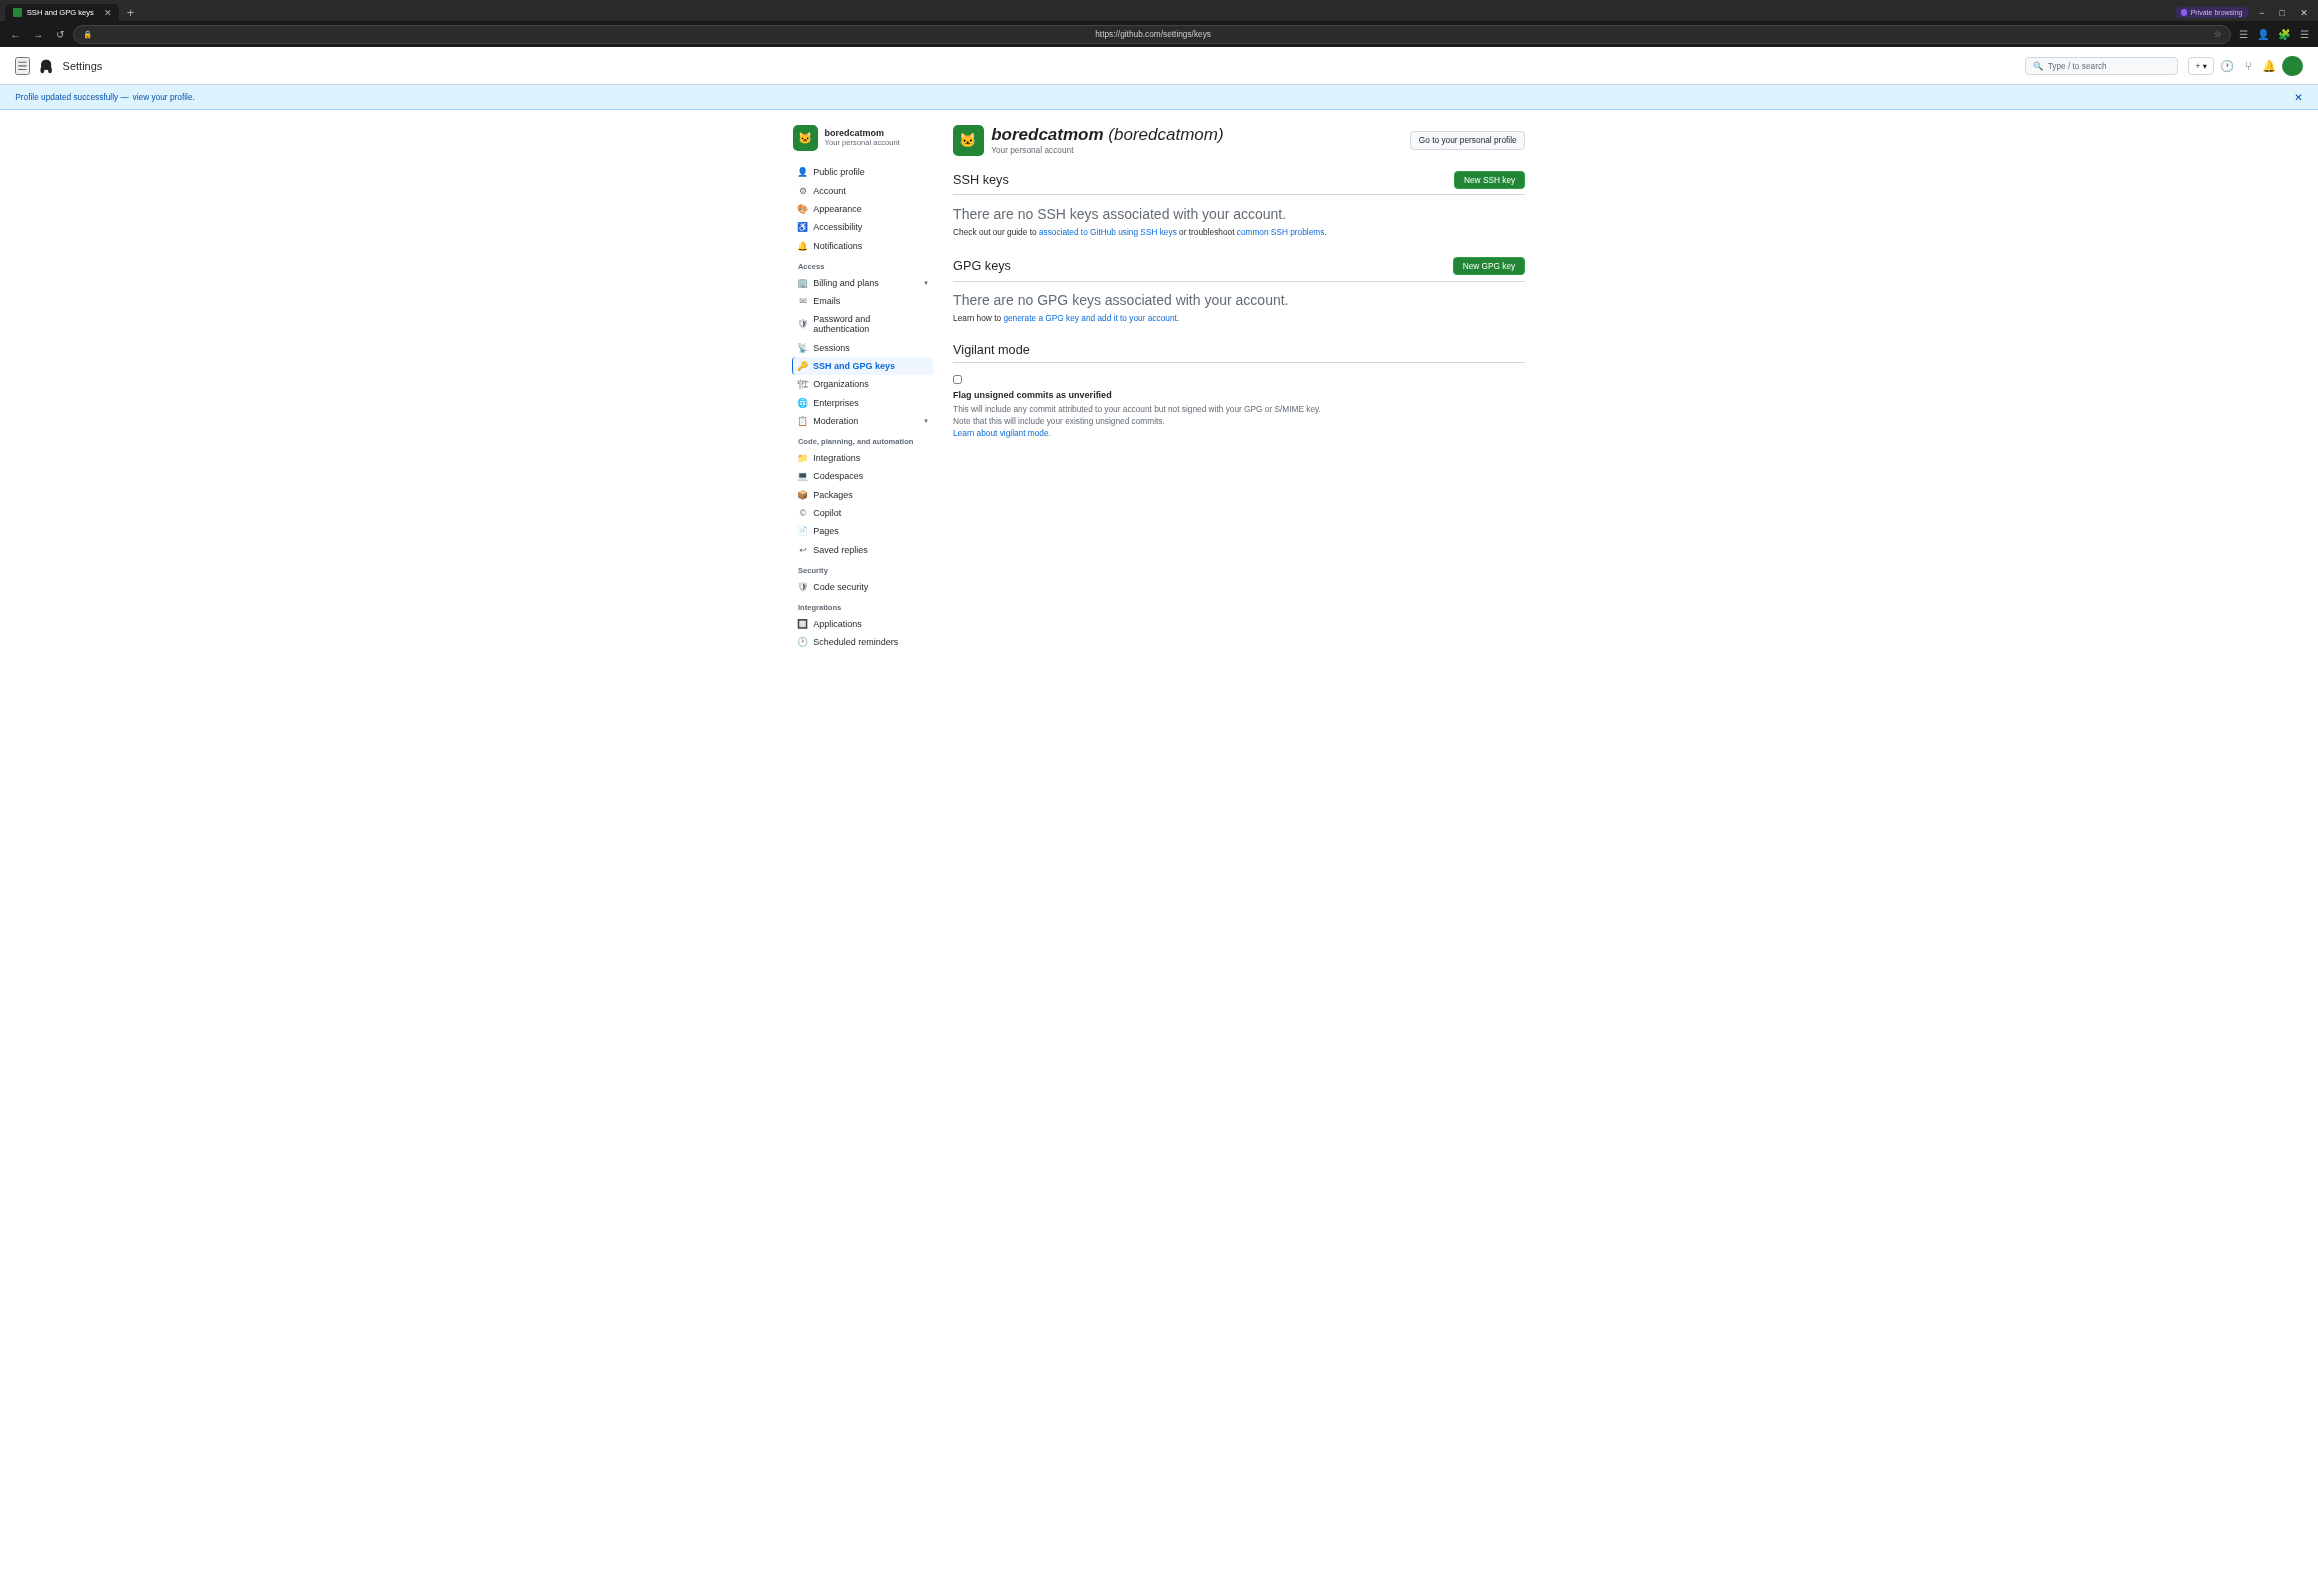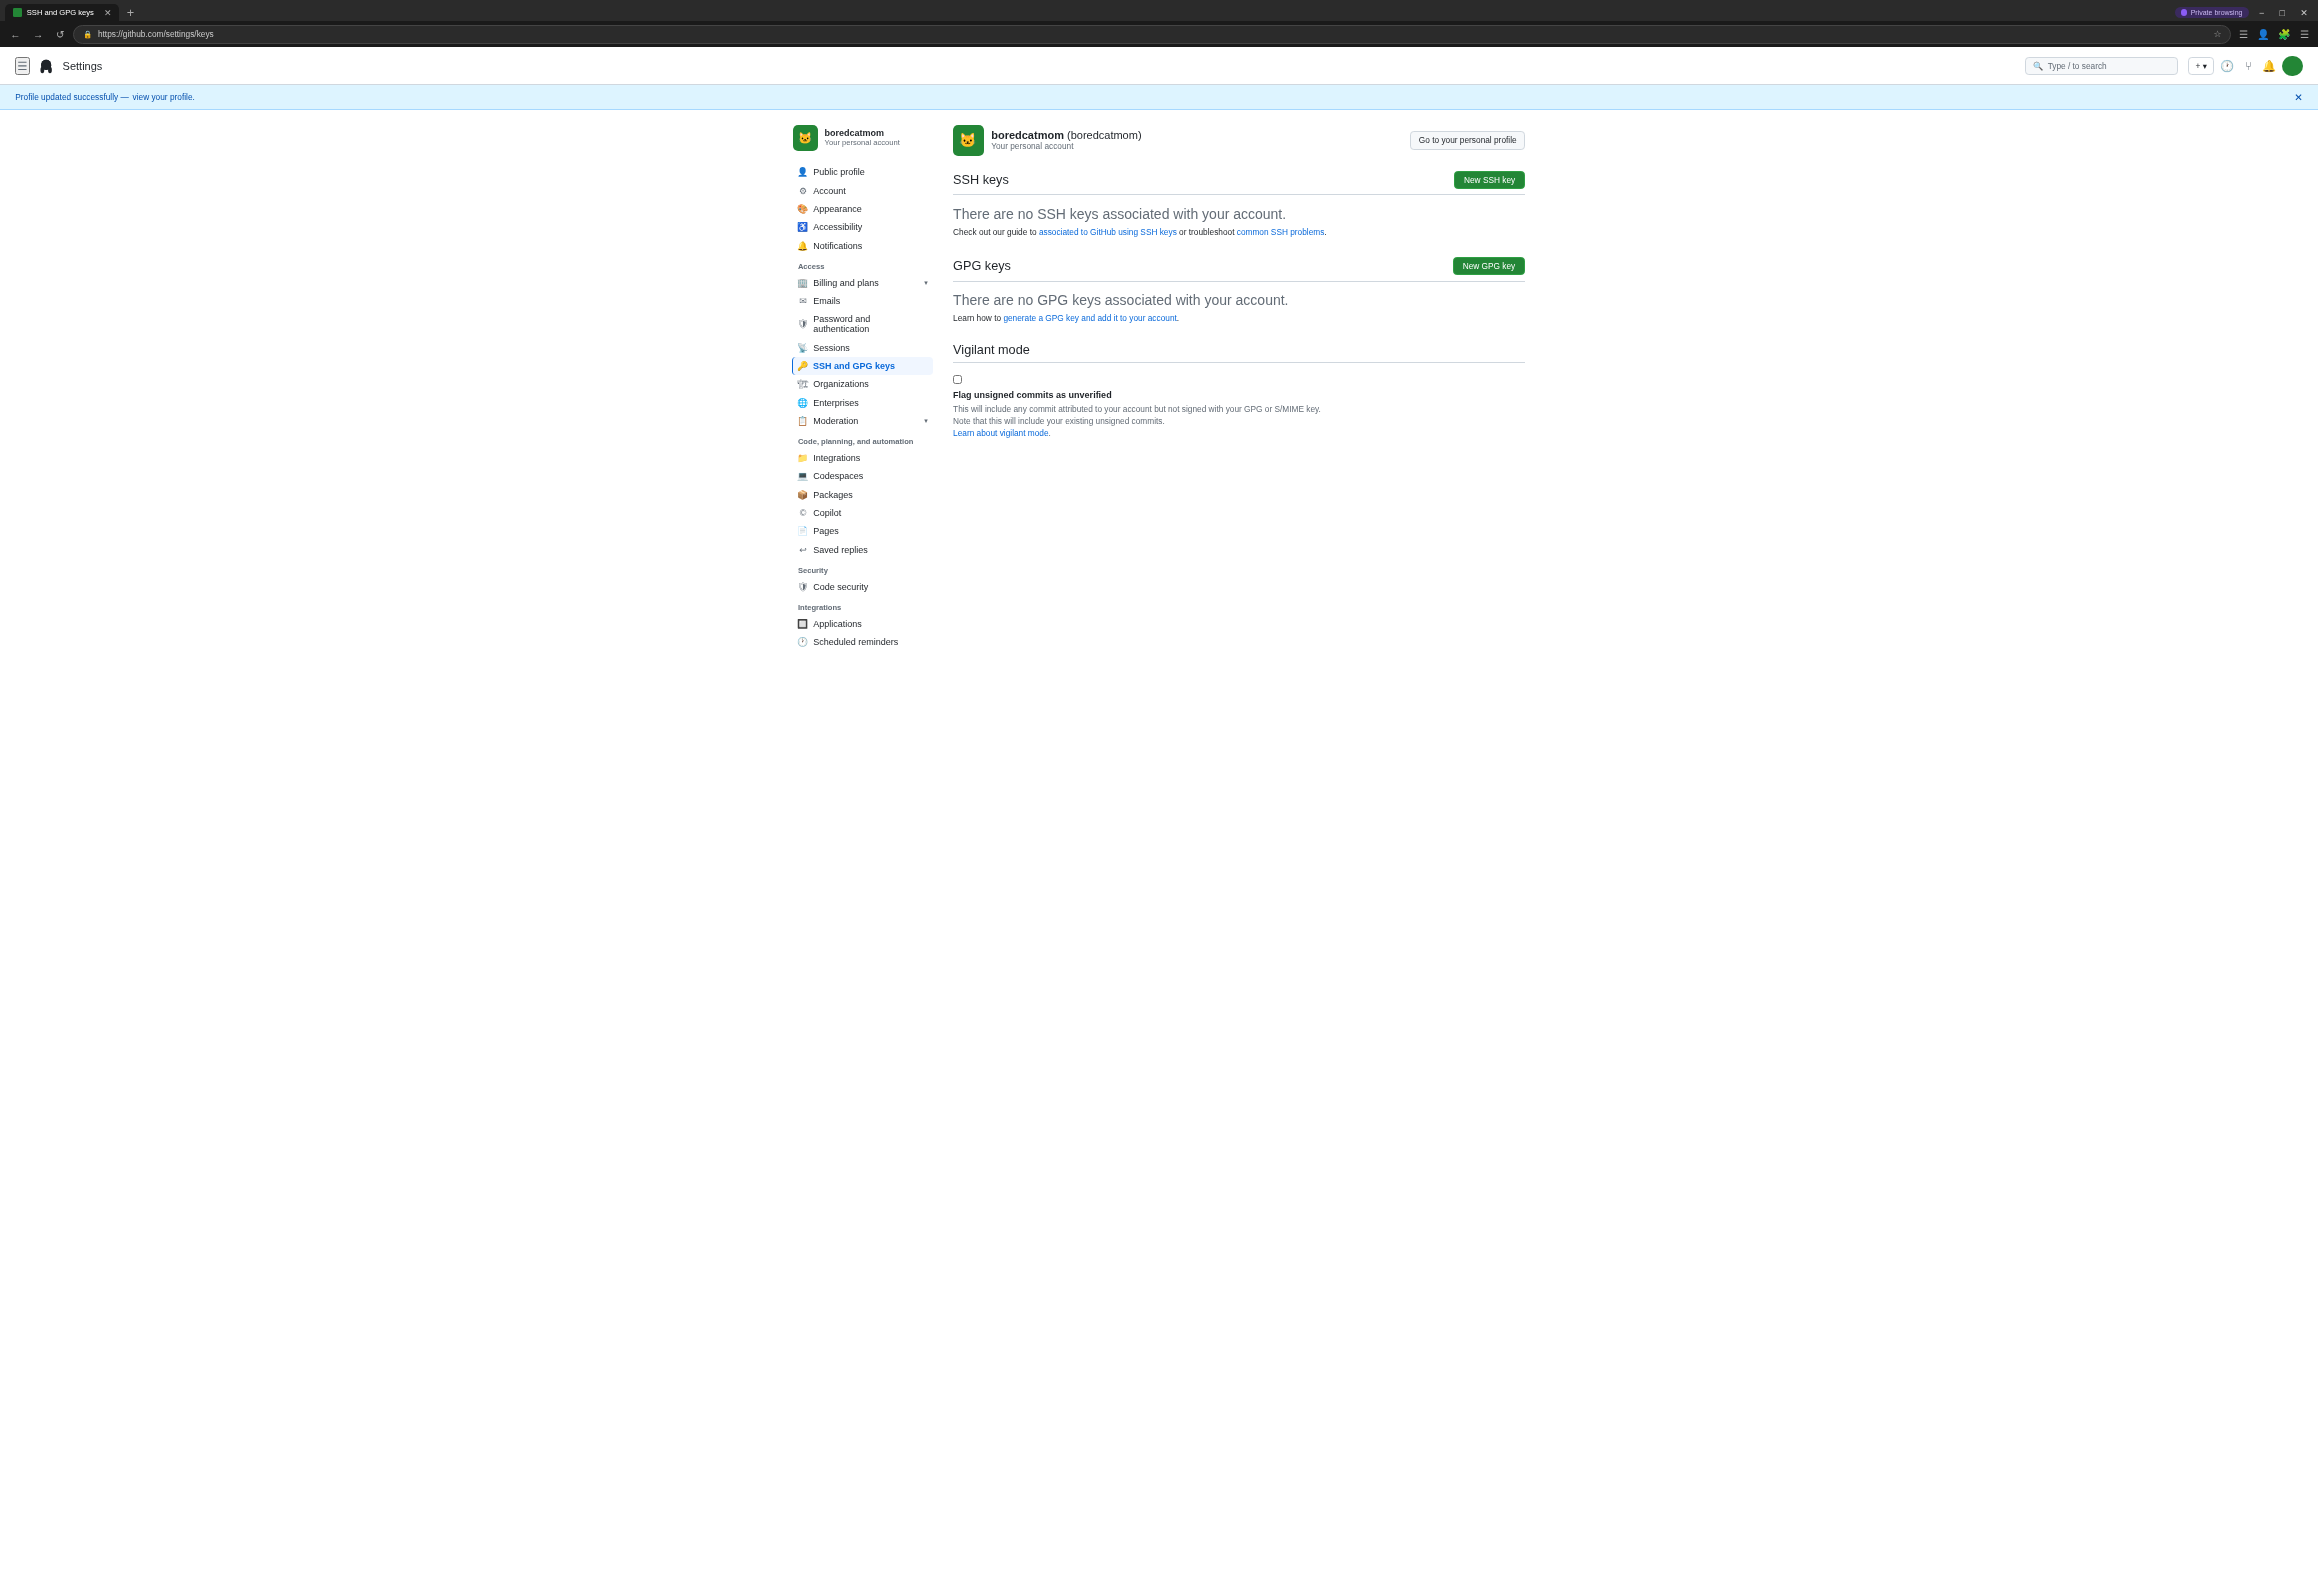--- a/index.html
+++ b/index.html
@@ -15,21 +15,21 @@
     .tab-new { background: none; border: none; color: #aaa; font-size: 12.7px; cursor: pointer; padding: 0 5.1px; }
     .tab-bar-right { margin-left: auto; display: flex; align-items: center; gap: 5.1px; }
     .browser-pill { background: #3a2a5e; border-radius: 7.6px; padding: 1.9px 6.4px; font-size: 7px; color: #c9b8f0; display: flex; align-items: center; gap: 3.2px; }
     .browser-pill-dot { width: 6.4px; height: 6.4px; background: #8b5cf6; border-radius: 50%; }
     .win-btn { background: none; border: none; color: #ccc; font-size: 9px; cursor: pointer; padding: 1.3px 5.1px; }
 
     .browser-nav { background: #1a1a1a; display: flex; align-items: center; padding: 3.8px 6.4px; gap: 5.1px; }
     .nav-btn { background: none; border: none; color: #aaa; cursor: pointer; font-size: 10.2px; padding: 2.5px 3.8px; border-radius: 2.5px; }
     .address-bar { flex: 1; background: #2b2b2b; border: 0.6px solid #444; border-radius: 12.7px; padding: 3.2px 9px; display: flex; align-items: center; gap: 5.1px; }
     .address-lock { color: #aaa; font-size: 7.6px; }
-    .address-url { color: #ccc; font-size: 8.3px; flex: 1; }
+    .address-url { color: #ccc; font-size: 8.3px; flex: 1; text-align: center; }
     .address-star { color: #aaa; font-size: 9px; margin-left: auto; }
     .nav-icons { display: flex; align-items: center; gap: 3.8px; }
     .nav-icon-btn { background: none; border: none; color: #aaa; cursor: pointer; font-size: 10.2px; padding: 2.5px; border-radius: 2.5px; }
 
     
     .gh-header { border-bottom: 0.6px solid #d0d7de; background: #fff; display: flex; align-items: center; padding: 7.6px 15.3px; gap: 10.2px; }
     .gh-logo { display: flex; align-items: center; gap: 6.4px; }
     .gh-hamburger { color: #636c76; cursor: pointer; font-size: 11.4px; }
     .octocat { width: 20.3px; height: 20.3px; }
     .gh-title { font-size: 11px; font-weight: 400; color: #1f2328; }
@@ -62,21 +62,21 @@
     .sidebar-item .icon { width: 10.2px; height: 10.2px; color: #636c76; flex-shrink: 0; font-size: 9px; display: flex; align-items: center; justify-content: center; }
     .sidebar-item.active .icon { color: #0969da; }
     .sidebar-section { font-size: 7.6px; font-weight: 600; color: #636c76; margin: 7.6px 5.1px 2.5px; }
     .sidebar-expand { margin-left: auto; color: #636c76; font-size: 7px; }
 
     
     .content { flex: 1; min-width: 0; }
     .profile-header { display: flex; align-items: center; justify-content: space-between; margin-bottom: 15.3px; }
     .profile-header-left { display: flex; align-items: center; gap: 7.6px; }
     .profile-avatar-lg { width: 30.5px; height: 30.5px; background: #238636; border-radius: 5.1px; display: flex; align-items: center; justify-content: center; color: white; font-size: 14px; }
-    .profile-username { font-size: 11px; font-weight: 600; }
+    .profile-username { font-size: 17px; font-weight: 600; font-style: italic; }
     .profile-sub { font-size: 8.3px; color: #636c76; }
     .btn-default { background: #f6f8fa; border: 0.6px solid #d0d7de; border-radius: 3.8px; padding: 3.2px 7.6px; cursor: pointer; font-size: 8.3px; color: #1f2328; }
 
     .section { margin-bottom: 20.3px; }
     .section-header { display: flex; align-items: center; justify-content: space-between; border-bottom: 0.6px solid #d0d7de; padding-bottom: 5.1px; margin-bottom: 10.2px; }
     .section-title { font-size: 12.7px; font-weight: 400; color: #1f2328; }
     .btn-primary { background: #238636; border: 0.6px solid #2ea043; border-radius: 3.8px; padding: 3.2px 9px; cursor: pointer; font-size: 8.3px; color: #fff; font-weight: 500; }
 
     .empty-text { color: #636c76; font-size: 14px; margin-bottom: 5.1px; }
     .info-text { font-size: 8.3px; color: #1f2328; }

